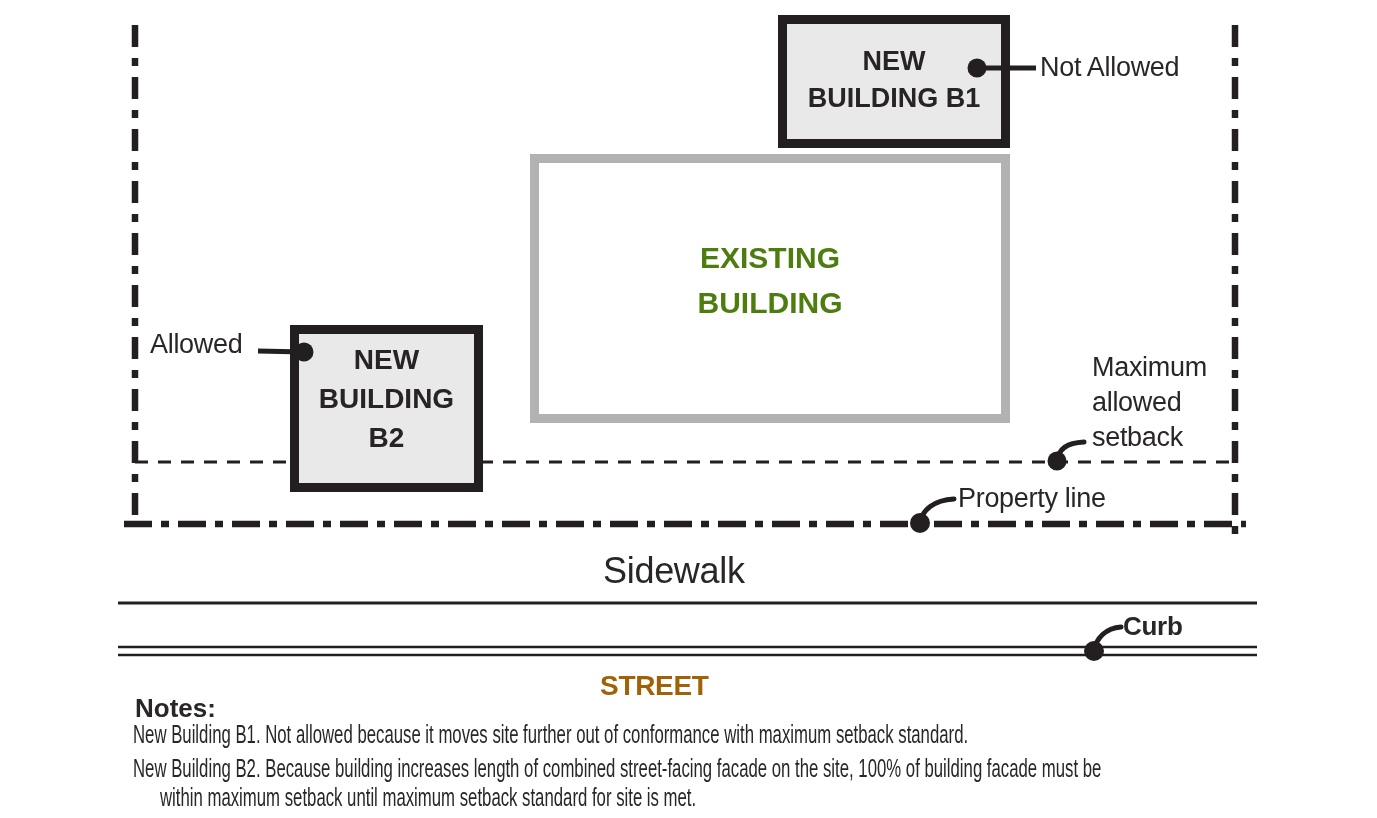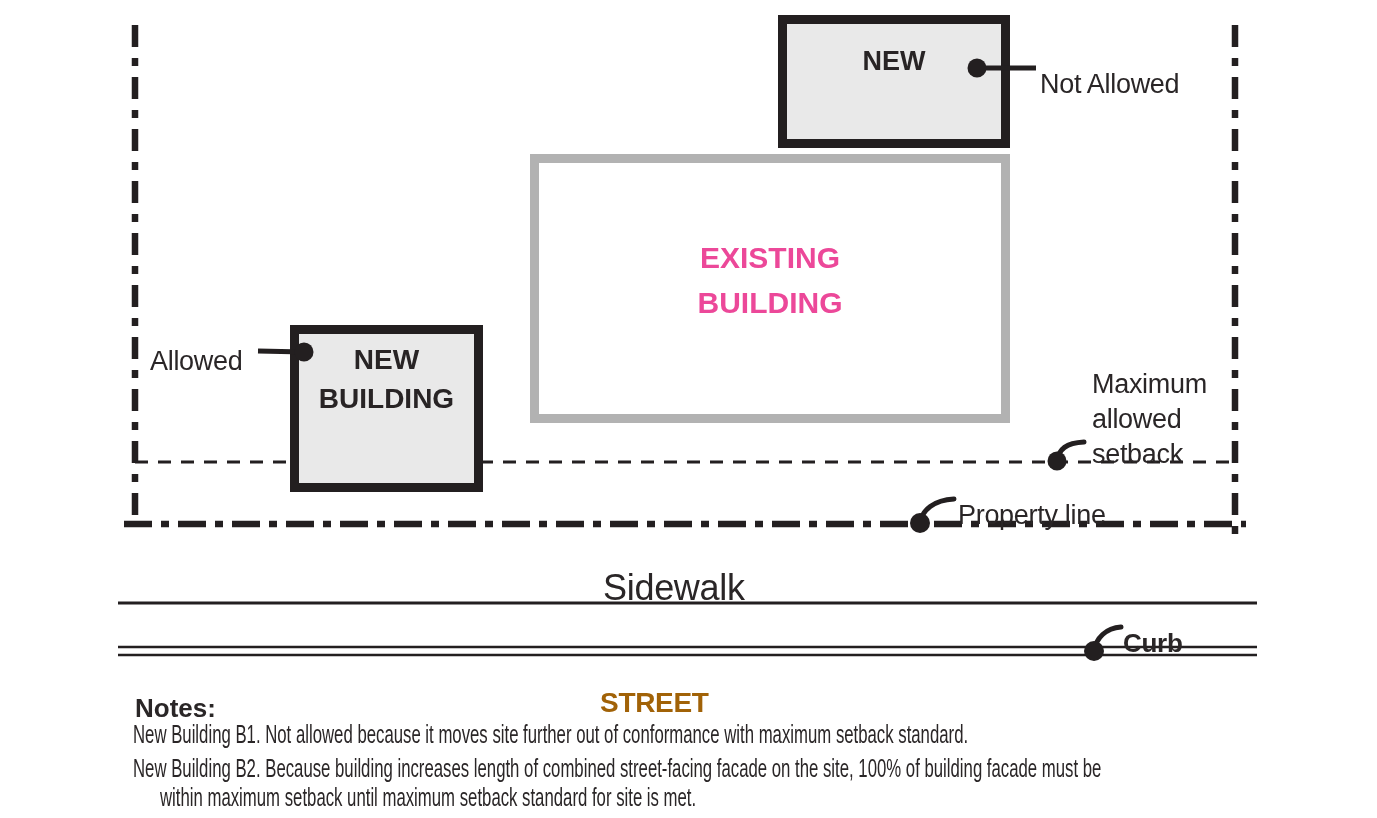--- a/index.html
+++ b/index.html
@@ -25,25 +25,25 @@
   }
   .box-b2{
     left:290px;top:325px;width:193px;height:167px;
     background:#e9e9e9;border:9px solid #231f20;
   }
   .box-text{
     width:100%;text-align:center;font-weight:bold;color:#282425;
     white-space:nowrap;
   }
   .box-b1 .box-text{font-size:27px;line-height:37px;padding-top:19px;}
-  .box-existing .box-text{font-size:30px;line-height:45px;padding-top:72px;color:#ec4899;}
+  .box-existing .box-text{font-size:30px;line-height:45px;padding-top:72px;color:#4d7c0f;}
   .box-b2 .box-text{font-size:28px;line-height:39px;padding-top:6px;}
   .lbl{
     position:absolute;z-index:4;font-size:27px;line-height:35px;
-    color:#2a2627;white-space:nowrap;letter-spacing:-0.3px;margin-top:17px;
+    color:#2a2627;white-space:nowrap;letter-spacing:-0.3px;
   }
   .lbl-not-allowed{left:1040px;top:50px;}
   .lbl-allowed{left:150px;top:327px;}
   .lbl-max-setback{left:1092px;top:350px;}
   .lbl-property{left:958px;top:481px;}
   .lbl-sidewalk{left:603px;top:553px;font-size:36px;}
   .lbl-curb{left:1123px;top:609px;font-size:26px;font-weight:bold;}
   .lbl-street{left:600px;top:668px;font-size:28px;font-weight:bold;color:#a16207;}
   .notes{position:absolute;left:133px;top:693px;z-index:4;color:#2a2627;}
   .notes-heading{font-size:26px;font-weight:bold;margin:0 0 8px 2px;}
@@ -66,34 +66,36 @@
     <line x1="135" y1="462" x2="1235" y2="462" stroke="#231f20" stroke-width="3" stroke-dasharray="13 10"></line>
     <line x1="124" y1="524" x2="1246" y2="524" stroke="#231f20" stroke-width="6.5" stroke-dasharray="28 9 8 9"></line>
     <line x1="118" y1="603" x2="1257" y2="603" stroke="#231f20" stroke-width="3"></line>
     <line x1="118" y1="647" x2="1257" y2="647" stroke="#231f20" stroke-width="2.5"></line>
     <line x1="118" y1="655" x2="1257" y2="655" stroke="#231f20" stroke-width="2.5"></line>
   </svg>
 
   <div class="box box-b1">
     <div class="box-text">
       <div>NEW</div>
+      <div>BUILDING B1</div>
     </div>
   </div>
 
   <div class="box box-existing">
     <div class="box-text">
       <div>EXISTING</div>
       <div>BUILDING</div>
     </div>
   </div>
 
   <div class="box box-b2">
     <div class="box-text">
       <div>NEW</div>
       <div>BUILDING</div>
+      <div>B2</div>
     </div>
   </div>
 
   <svg class="layer overlay" width="1377" height="818" viewBox="0 0 1377 818">
     <line x1="977" y1="68" x2="1036" y2="68" stroke="#231f20" stroke-width="5"></line>
     <circle cx="977" cy="68" r="9.5" fill="#231f20"></circle>
     <line x1="258" y1="351" x2="304" y2="352" stroke="#231f20" stroke-width="5"></line>
     <circle cx="304" cy="352" r="9.5" fill="#231f20"></circle>
     <path d="M1057,461 C1059,449 1066,443 1084,442" fill="none" stroke="#231f20" stroke-width="5" stroke-linecap="round"></path>
     <circle cx="1057" cy="461" r="9.5" fill="#231f20"></circle>

